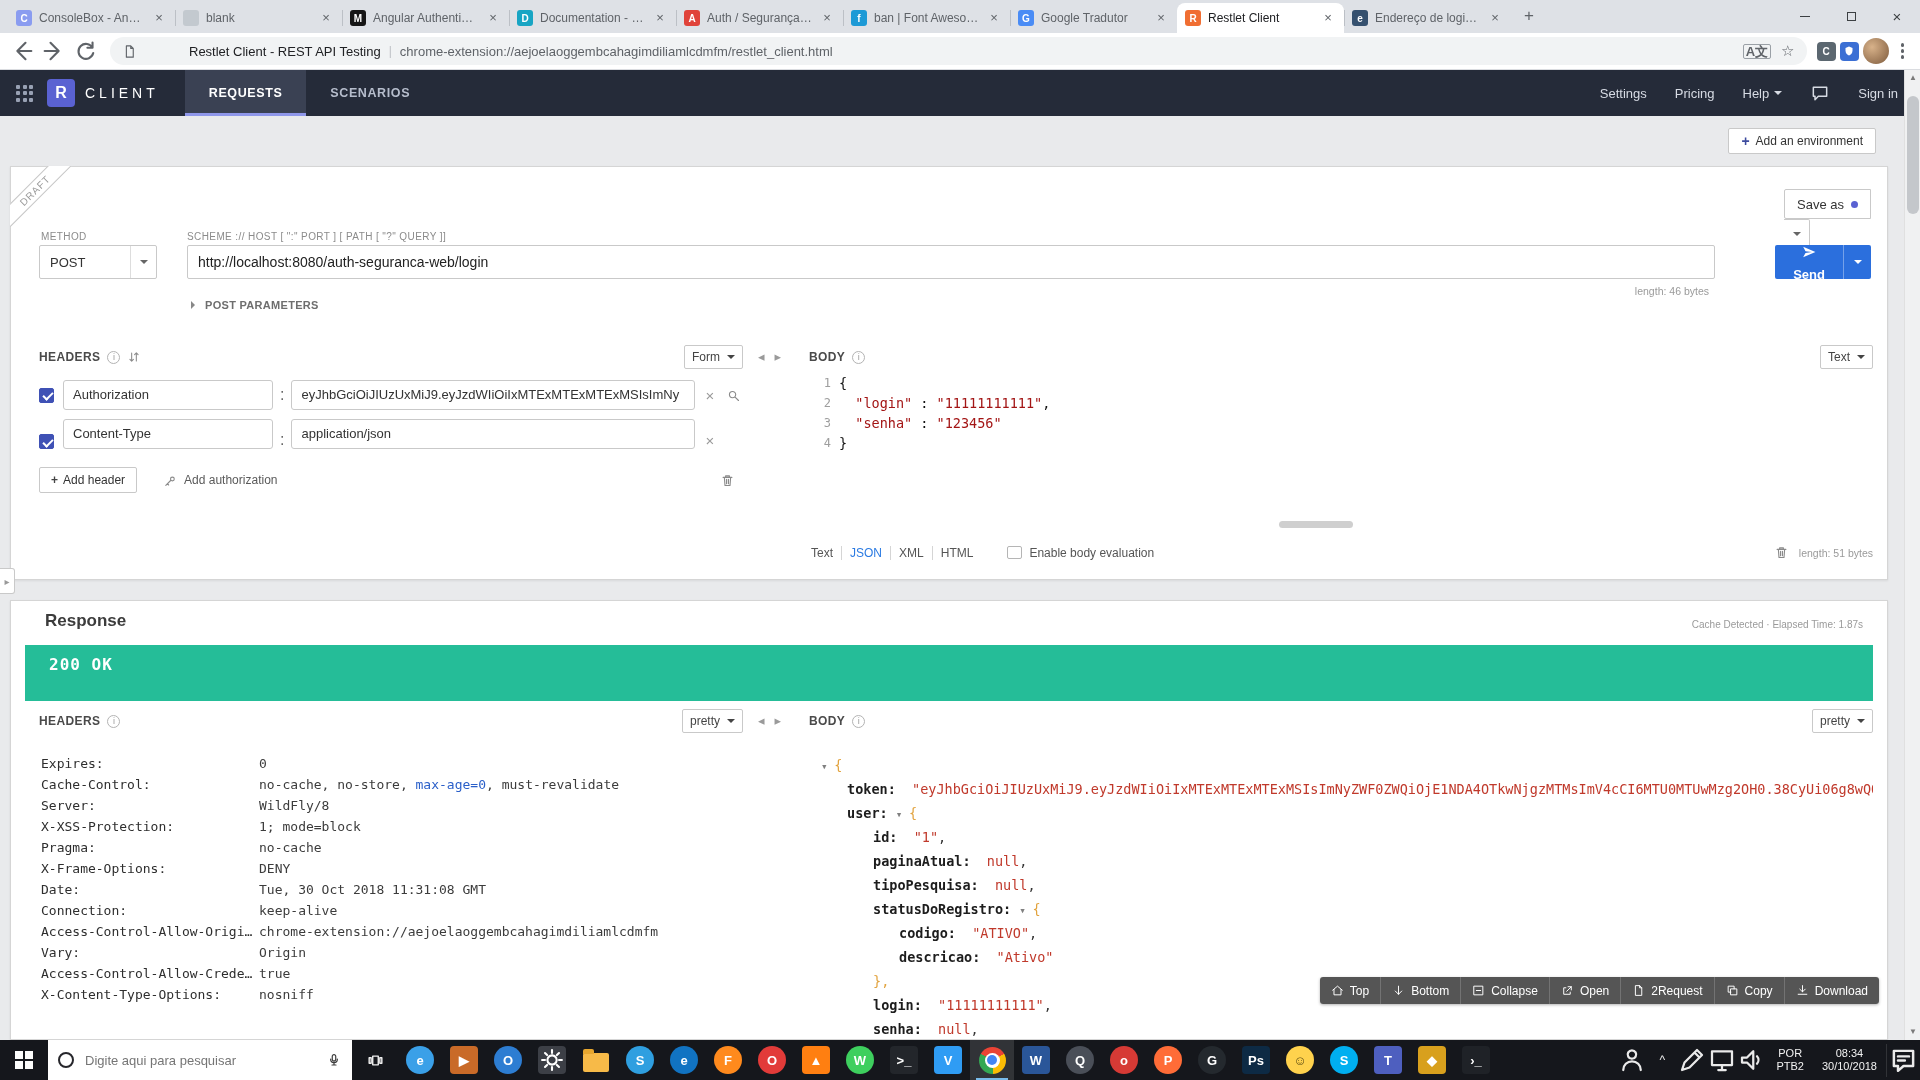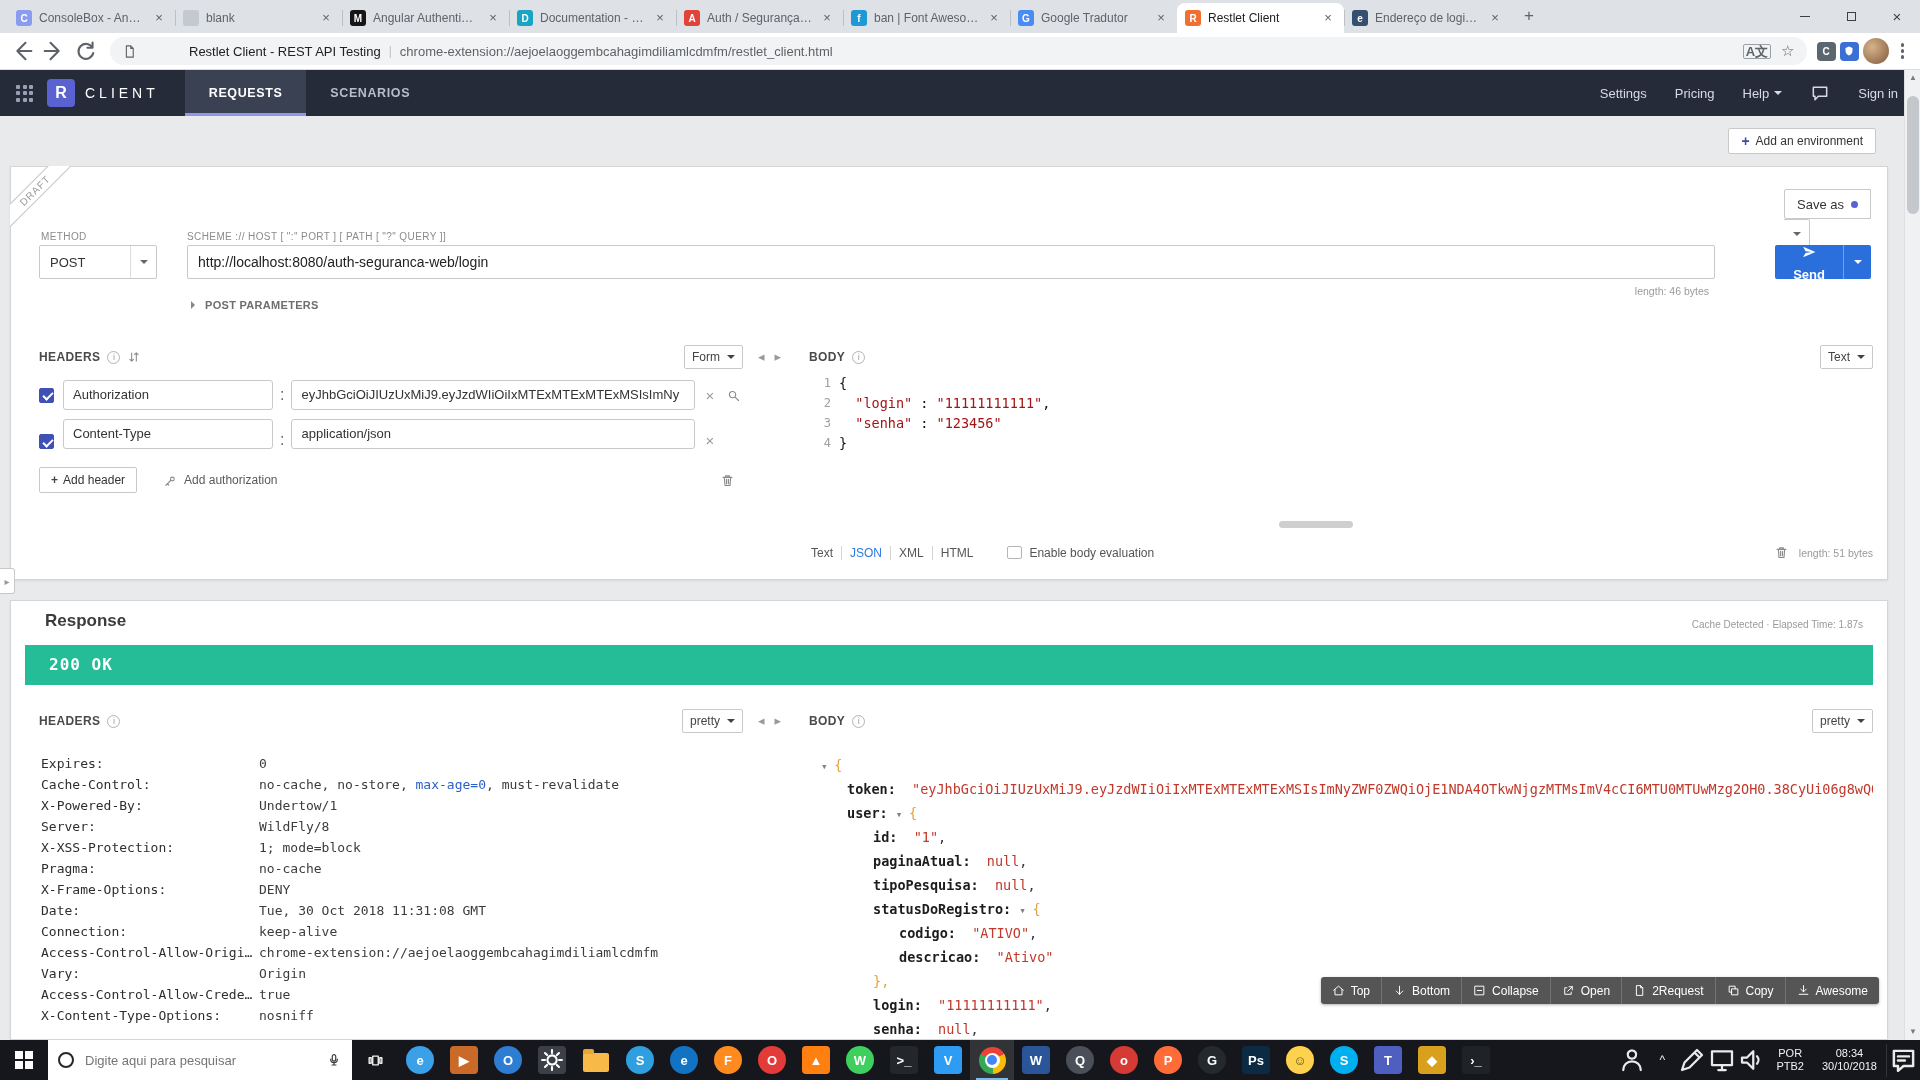--- a/index.html
+++ b/index.html
@@ -140,21 +140,21 @@
   .fmt.active{color:#2a7ae2;}
   .fmt:last-of-type{border-right:none;}
   .beval{display:flex;align-items:center;gap:7px;margin-left:26px;color:#555;}
   .cb.small{width:13px;height:13px;border-color:#b5b5b5;}
   .body-footer .trash{margin-left:auto;margin-right:10px;}
   .body-footer .len2{font-size:10.5px;color:#9a9a9a;}
 
   
   .resp-title{position:absolute;left:34px;top:10px;font-size:17px;font-weight:bold;color:#3c3c3c;}
   .resp-meta{position:absolute;right:24px;top:18px;font-size:10px;color:#9a9a9a;}
-  .status-bar{position:absolute;left:14px;right:14px;top:44px;height:40px;background:#25bd98;color:#fff;
+  .status-bar{position:absolute;left:14px;right:14px;top:44px;height:56px;background:#25bd98;color:#fff;
     font-family:"DejaVu Sans Mono",monospace;font-weight:bold;font-size:16px;line-height:40px;padding-left:24px;letter-spacing:1px;}
   .rpane{position:absolute;top:106px;}
   .rpane.hdrs{left:28px;width:704px;}
   .rpane.body{left:798px;width:1064px;}
   .rh-rows{position:absolute;top:46px;left:2px;right:0;font-family:"DejaVu Sans Mono",monospace;font-size:13px;}
   .rh-row{height:21px;line-height:21px;white-space:nowrap;overflow:hidden;display:flex;}
   .rh-name{width:218px;flex:0 0 218px;overflow:hidden;text-overflow:ellipsis;color:#2e2e2e;}
   .rh-val{color:#3c3c3c;white-space:pre;}
   .hv-link{color:#2a5fc9;}
   .tree{position:absolute;top:46px;left:2px;right:0;font-family:"DejaVu Sans Mono",monospace;font-size:13.5px;overflow:hidden;}
@@ -522,24 +522,20 @@
         <div class="rh-rows" id="resp-headers">
             <div class="rh-row">
               <span class="rh-name">Expires:</span>
               <span class="rh-val"><span>0</span></span>
             </div>
             <div class="rh-row">
               <span class="rh-name">Cache-Control:</span>
               <span class="rh-val"><span>no-cache, no-store, </span><span class="hv-link">max-age=0</span><span>, must-revalidate</span></span>
             </div>
             <div class="rh-row">
-              <span class="rh-name">X-Powered-By:</span>
-              <span class="rh-val"><span>Undertow/1</span></span>
-            </div>
-            <div class="rh-row">
               <span class="rh-name">Server:</span>
               <span class="rh-val"><span>WildFly/8</span></span>
             </div>
             <div class="rh-row">
               <span class="rh-name">X-XSS-Protection:</span>
               <span class="rh-val"><span>1; mode=block</span></span>
             </div>
             <div class="rh-row">
               <span class="rh-name">Pragma:</span>
               <span class="rh-val"><span>no-cache</span></span>
@@ -653,21 +649,21 @@
               </svg>
             </span>
             <span>Copy</span>
           </div>
           <div class="act-btn">
             <span style="width: 13px; height: 13px; display: inline-flex;">
               <svg viewBox="0 0 24 24" style="width: 100%; height: 100%;">
                 <path d="M12 3 V14 M7 9.5 L12 14.5 L17 9.5 M4 19 H20" fill="none" stroke="currentColor" stroke-width="1.8" stroke-linecap="round" stroke-linejoin="round"></path>
               </svg>
             </span>
-            <span>Awesome</span>
+            <span>Download</span>
           </div>
         </div>
     </div>
   </div>
 
   <div class="pg-scroll">
     <span class="sb-arrow" style="top:0">▲</span>
     <div class="pg-thumb"></div>
     <span class="sb-arrow" style="bottom:0">▼</span>
   </div>

